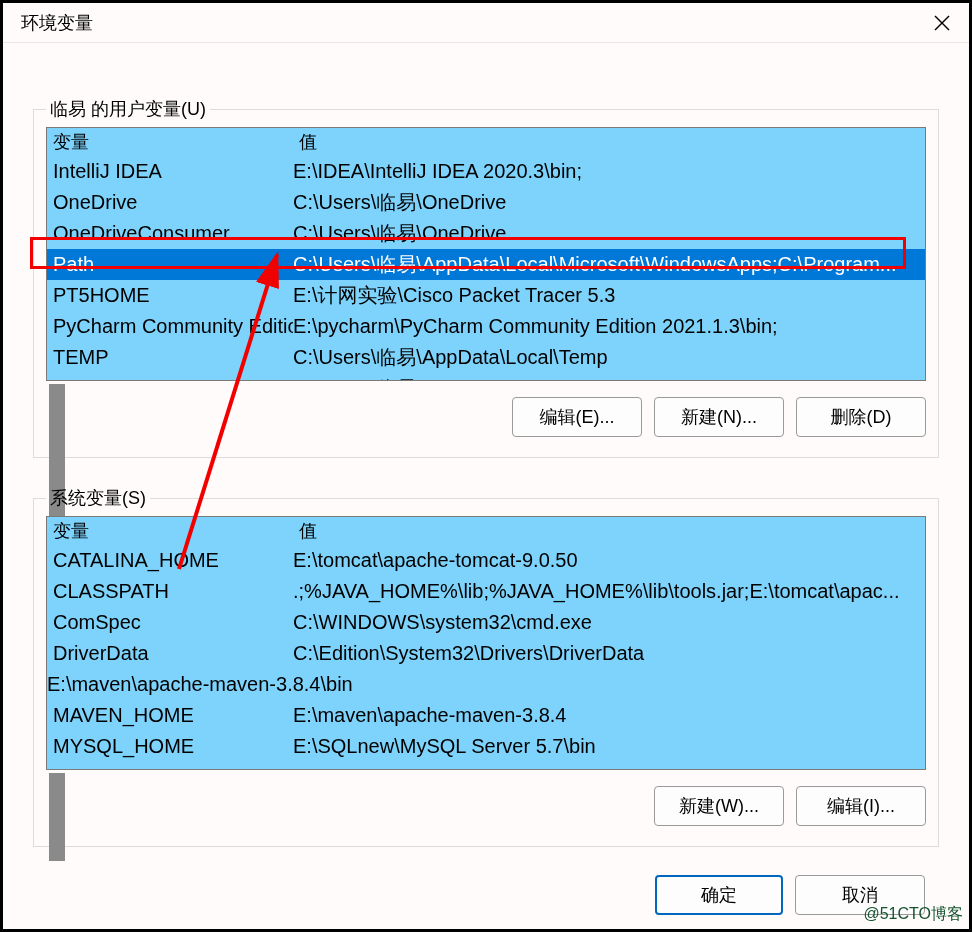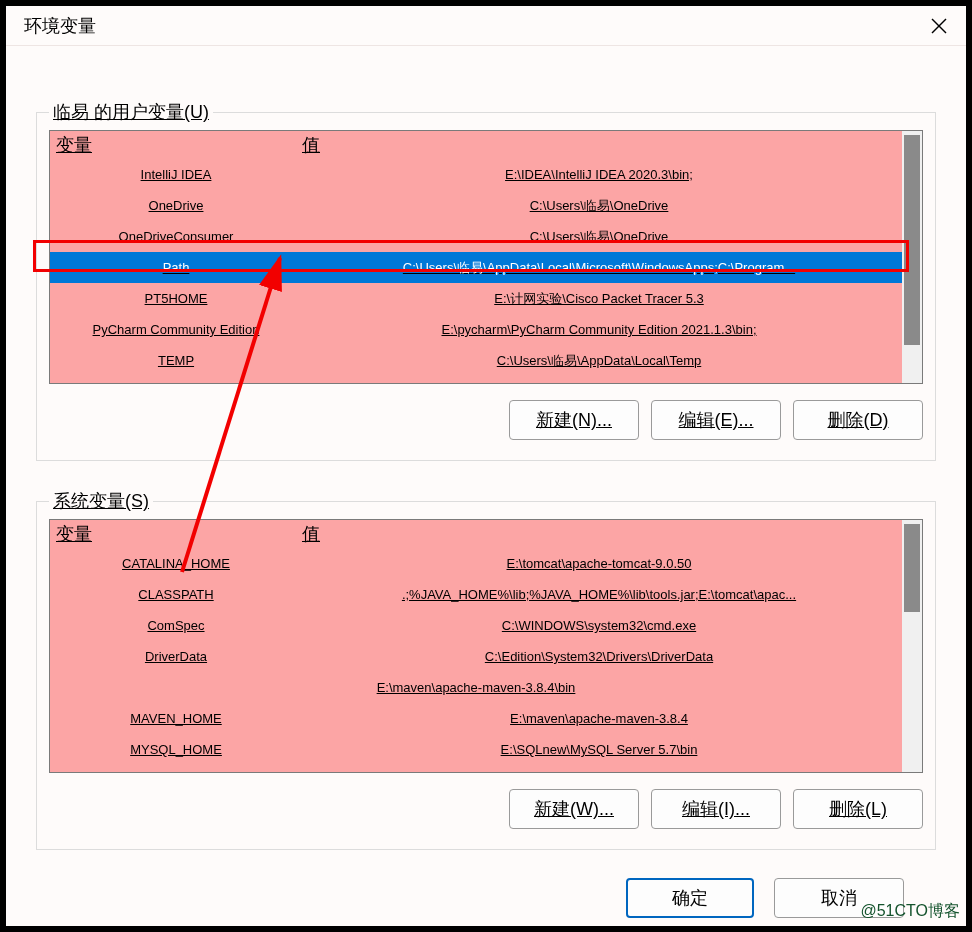--- a/index.html
+++ b/index.html
@@ -9,21 +9,21 @@
     background: #fefbfa;
     font-family: "Segoe UI", "Microsoft YaHei", Arial, sans-serif;
     font-size: 17px;
     color: #000;
     overflow: hidden;
     position: relative;
   }
   .dialog {
     width: 100%; height: 100%;
     background: #fefbfa;
-    border: 6px solid #000000;
+    border: 3px solid #000000;
     position: relative;
   }
   .titlebar {
     height: 40px;
     display: flex;
     align-items: center;
     justify-content: space-between;
     padding: 0 16px 0 18px;
     border-bottom: 1px solid #eee5e3;
   }
@@ -37,33 +37,33 @@
   }
   .close-icon svg { stroke:#000; stroke-width:1.4; }
   .content {
     padding: 20px 30px 0 30px;
   }
   fieldset.group {
     border: 1px solid #dcdcdc;
     margin-top: 34px;
     padding: 0 12px 20px 12px;
     position: relative;
-    text-decoration: underline;
   }
   fieldset.group legend {
     padding: 0 4px;
     font-size: 18px;
     color:#000;
   }
   .list-wrap {
     margin-top: 6px;
     border: 1px solid #7a7a7a;
     height: 254px;
-    background:#fca5a5;
-    display:flex;
+    background:#7dd3fc;
+    display:flex;
+    flex-direction:column;
   }
   .list-body {
     flex:1;
     overflow:hidden;
     position:relative;
   }
   .cols {
     display:flex;
   }
   .col-head {
@@ -73,24 +73,23 @@
     height: 28px;
     line-height: 24px;
   }
   .col-name { width: 246px; }
   .col-val { flex: 1; }
   .rows { }
   .row {
     display:flex;
     height: 31px;
     line-height: 31px;
-    font-size: 13px;
+    font-size: 20px;
     white-space: nowrap;
     overflow:hidden;
-    text-align:center;
   }
   .row .c1 { width: 246px; padding-left: 6px; overflow:hidden; text-overflow:clip; }
   .row .c2 { flex:1; padding-left: 0px; overflow:hidden; text-overflow:ellipsis; }
   .row.selected {
     background: #0078d7;
     color: #fff;
   }
   .scrollbar {
     width: 20px;
     background:#f0f0f0;
@@ -120,22 +119,22 @@
     cursor:pointer;
     border-radius:4px;
   }
   .btn.primary {
     border: 2px solid #0066bf;
     min-width: 128px;
   }
   .footer-buttons {
     display:flex;
     justify-content:flex-end;
-    gap:20px;
-    padding: 28px 62px 0 0;
+    gap:12px;
+    padding: 28px 44px 0 0;
   }
   .red-box {
     position:absolute;
     border: 3px solid #f20000;
     pointer-events:none;
   }
   .arrow-svg {
     position:absolute;
     pointer-events:none;
   }
@@ -207,22 +206,22 @@
                 <div class="c2">C:\Users\临易\AppData\Local\Temp</div>
               </div>
             </div>
         </div>
         <div class="scrollbar">
           <div class="thumb" style="top:4px; height:210px;"></div>
         </div>
       </div>
 
       <div class="buttons-row">
+        <div class="btn">编辑(E)...</div>
         <div class="btn">新建(N)...</div>
-        <div class="btn">编辑(E)...</div>
         <div class="btn">删除(D)</div>
       </div>
     </fieldset>
 
     <fieldset class="group" style="margin-top:28px;">
       <legend>系统变量(S)</legend>
 
       <div class="list-wrap">
         <div class="list-body">
           <div class="cols">
@@ -260,21 +259,20 @@
             </div>
         </div>
         <div class="scrollbar">
           <div class="thumb" style="top:4px; height:88px;"></div>
         </div>
       </div>
 
       <div class="buttons-row">
         <div class="btn">新建(W)...</div>
         <div class="btn">编辑(I)...</div>
-        <div class="btn">删除(L)</div>
       </div>
     </fieldset>
 
   </div>
 
   <div class="footer-buttons">
     <div class="btn primary">确定</div>
     <div class="btn">取消</div>
   </div>
 

